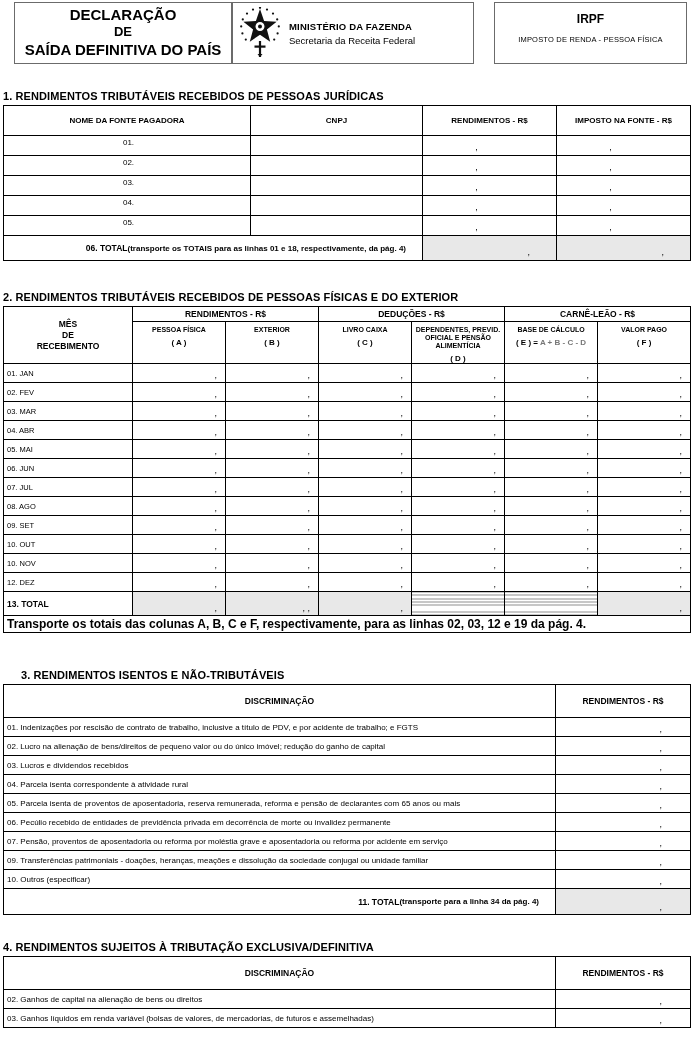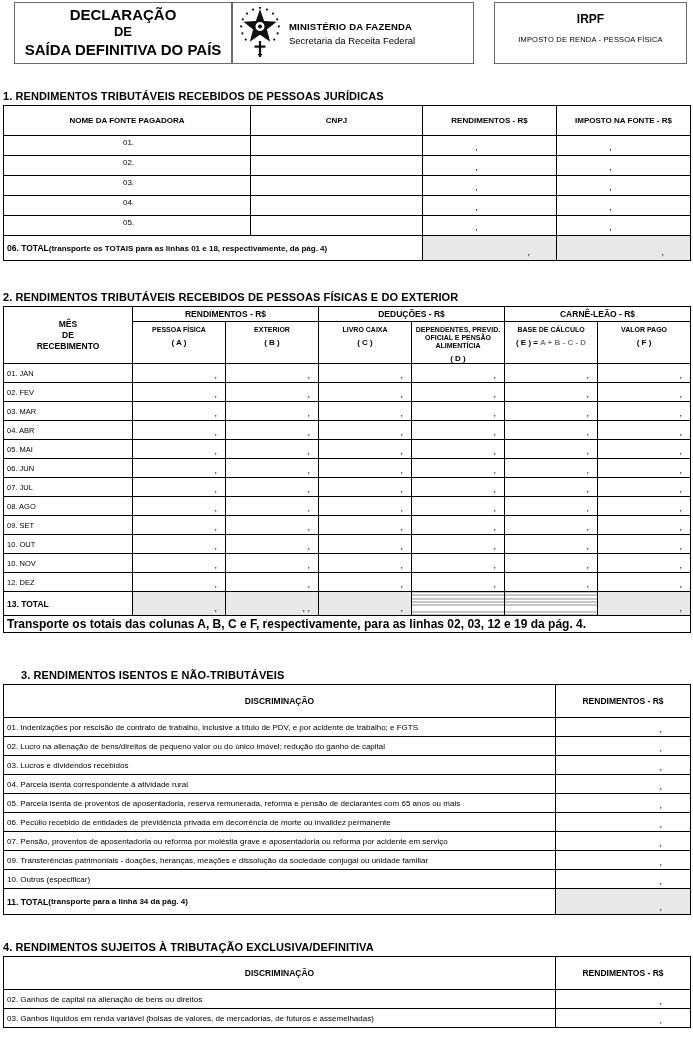--- a/index.html
+++ b/index.html
@@ -38,21 +38,21 @@
   .fillcell { background:#fff; }
   .valcell { text-align:right; vertical-align:bottom; }
   .comma { font-size:9px; font-weight:normal; display:inline-block; line-height:1; padding-bottom:3px; }
   .graycell { background:#e8e8e8; }
   .numlbl { font-size:8px; text-align:left; vertical-align:top; padding:2px 0 0 3px; }
   
   #t1 th { height:30px; }
   #t1 td.row { height:19px;text-align:center; }
   #t1 .valcell .comma { padding-right:26px; }
   #t1 .totalrow td { height:25px; }
-  .totalflex { display:flex; justify-content:flex-start; align-items:center; padding:0 16px 0 3px; }
+  .totalflex { display:flex; justify-content:flex-end; align-items:center; padding:0 16px 0 3px; }
   .totallbl { font-weight:bold; font-size:8.5px; white-space:nowrap; }
   .totalnote { font-weight:bold; font-size:8px; text-align:right; white-space:nowrap; }
   
   #t2 .tier1 th { height:15px; font-size:8.5px; }
   #t2 .tier2 th { height:35px; vertical-align:top; padding-top:4px; }
   #t2 .mes { font-size:7.5px; line-height:1.3; vertical-align:middle; padding-top:0; }
   #t2 .mes span { display:block; }
   .sublabel { display:block; font-size:7px; font-weight:bold; line-height:1.15; }
   .subletter { display:block; font-size:8px; font-weight:bold; margin-top:4px; }
   .subletter .formula { color:#777; font-weight:bold; }

